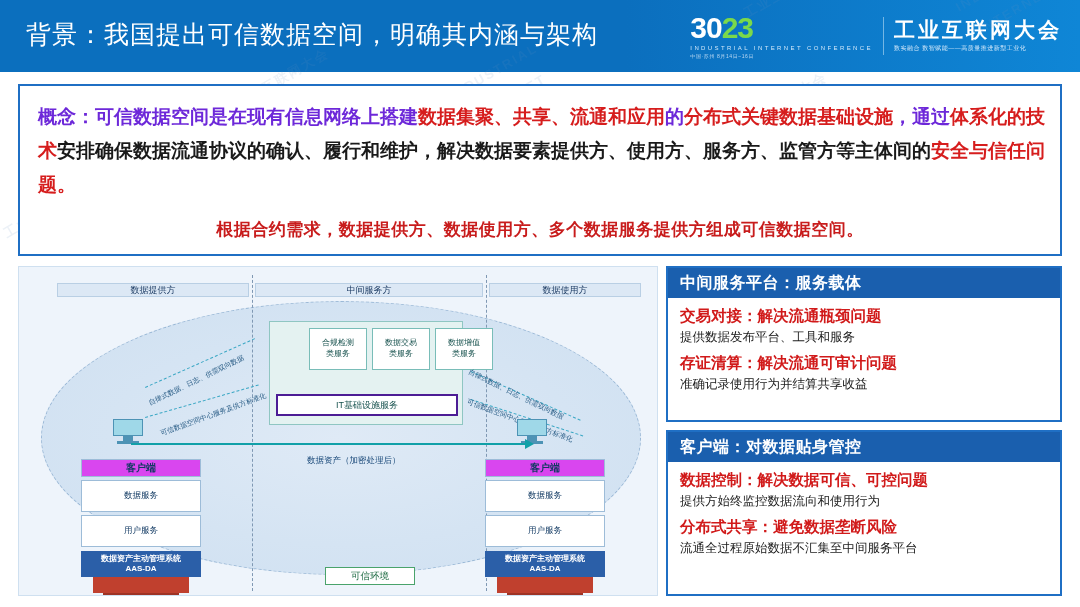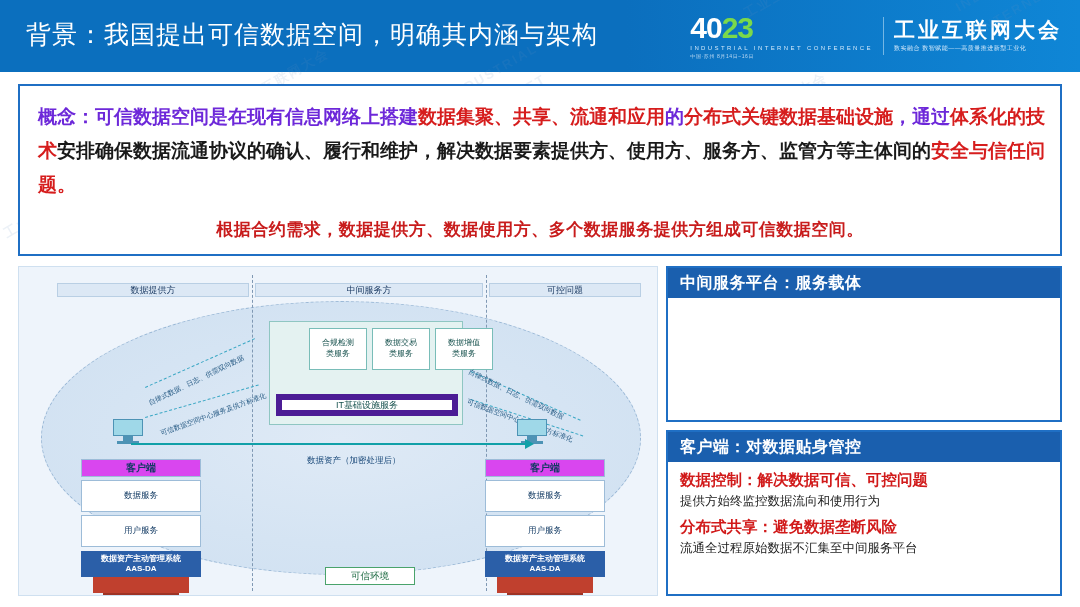--- a/index.html
+++ b/index.html
@@ -94,21 +94,21 @@
   }
   .svc-row{position:absolute;left:6px;top:6px;display:flex;gap:5px;margin-left:33px;}
   .svc-cell{
     width:58px;height:42px;background:#ffffff;border:1px solid #79bdb8;
     font-size:8px;color:#16514d;display:flex;flex-direction:column;
     align-items:center;justify-content:center;line-height:1.35;text-align:center;
     box-sizing:border-box;
   }
   .svc-it{
     position:absolute;left:6px;bottom:8px;width:182px;height:22px;background:#ffffff;
-    border:6px solid #4c1d95;display:flex;align-items:center;justify-content:center;
+    border:2px solid #4c1d95;display:flex;align-items:center;justify-content:center;
     font-size:9px;color:#16514d;box-sizing:border-box;
   }
 
   .client{
     position:absolute;width:120px;height:100px;
   }
   .client-l{left:62px;top:192px;}
   .client-r{left:466px;top:192px;}
   .client-title{
     height:18px;background:#d946ef;border:1px solid #9dbcd8;font-size:10px;
@@ -171,21 +171,21 @@
 </head>
 <body>
 
 <div class="slide">
 
   <div class="header">
     <div class="header-title">背景：我国提出可信数据空间，明确其内涵与架构</div>
     <div class="conf-logo">
       <div>
         <div class="conf-year">
-          <span>40</span><span class="gr">23</span>
+          <span>30</span><span class="gr">23</span>
         </div>
         <div class="conf-sub">INDUSTRIAL  INTERNET  CONFERENCE</div>
         <div class="conf-sub2">中国·苏州  8月14日–16日</div>
       </div>
       <div class="conf-divider"></div>
       <div>
         <div class="conf-cn">工业互联网大会</div>
         <div class="conf-cn-sub">数实融合  数智赋能——高质量推进新型工业化</div>
       </div>
     </div>
@@ -213,21 +213,21 @@
       <span class="t-blue">概念：可信数据空间是在现有信息网络上搭建</span><span class="t-red">数据集聚、共享、流通和应用</span><span class="t-blue">的</span><span class="t-red">分布式关键数据基础设施</span><span class="t-blue">，通过</span><span class="t-red">体系化的技术</span><span class="t-black">安排确保数据流通协议的确认、履行和维护，解决数据要素提供方、使用方、服务方、监管方等主体间的</span><span class="t-red">安全与信任问题。</span>
     </div>
     <div class="concept-sum">根据合约需求，数据提供方、数据使用方、多个数据服务提供方组成可信数据空间。</div>
   </div>
 
   <div class="diagram">
     <div class="ellipse"></div>
 
     <div class="lane lane1">数据提供方</div>
     <div class="lane lane2">中间服务方</div>
-    <div class="lane lane3">可控问题</div>
+    <div class="lane lane3">数据使用方</div>
 
     <div class="vline" style="left:233px;"></div>
     <div class="vline" style="left:467px;"></div>
 
     <div class="svc-box">
       <div class="svc-row">
         <div class="svc-cell">
           <span>合规检测</span>
           <span>类服务</span>
         </div>
@@ -290,20 +290,30 @@
       </div>
       <div class="pedestal"></div>
       <div class="pedestal2"></div>
     </div>
 
     <div class="trust-env">可信环境</div>
   </div>
 
   <div class="panel panel1">
     <div class="panel-head">中间服务平台：服务载体</div>
+    <div class="panel-body">
+      <div class="p-title">
+        <span>交易对接：</span><span>解决流通瓶颈问题</span>
+      </div>
+      <div class="p-desc">提供数据发布平台、工具和服务</div>
+      <div class="p-title">
+        <span>存证清算：</span><span>解决流通可审计问题</span>
+      </div>
+      <div class="p-desc">准确记录使用行为并结算共享收益</div>
+    </div>
   </div>
 
   <div class="panel panel2">
     <div class="panel-head">客户端：对数据贴身管控</div>
     <div class="panel-body">
       <div class="p-title">
         <span>数据控制：</span><span>解决数据可信、可控问题</span>
       </div>
       <div class="p-desc">提供方始终监控数据流向和使用行为</div>
       <div class="p-title">

